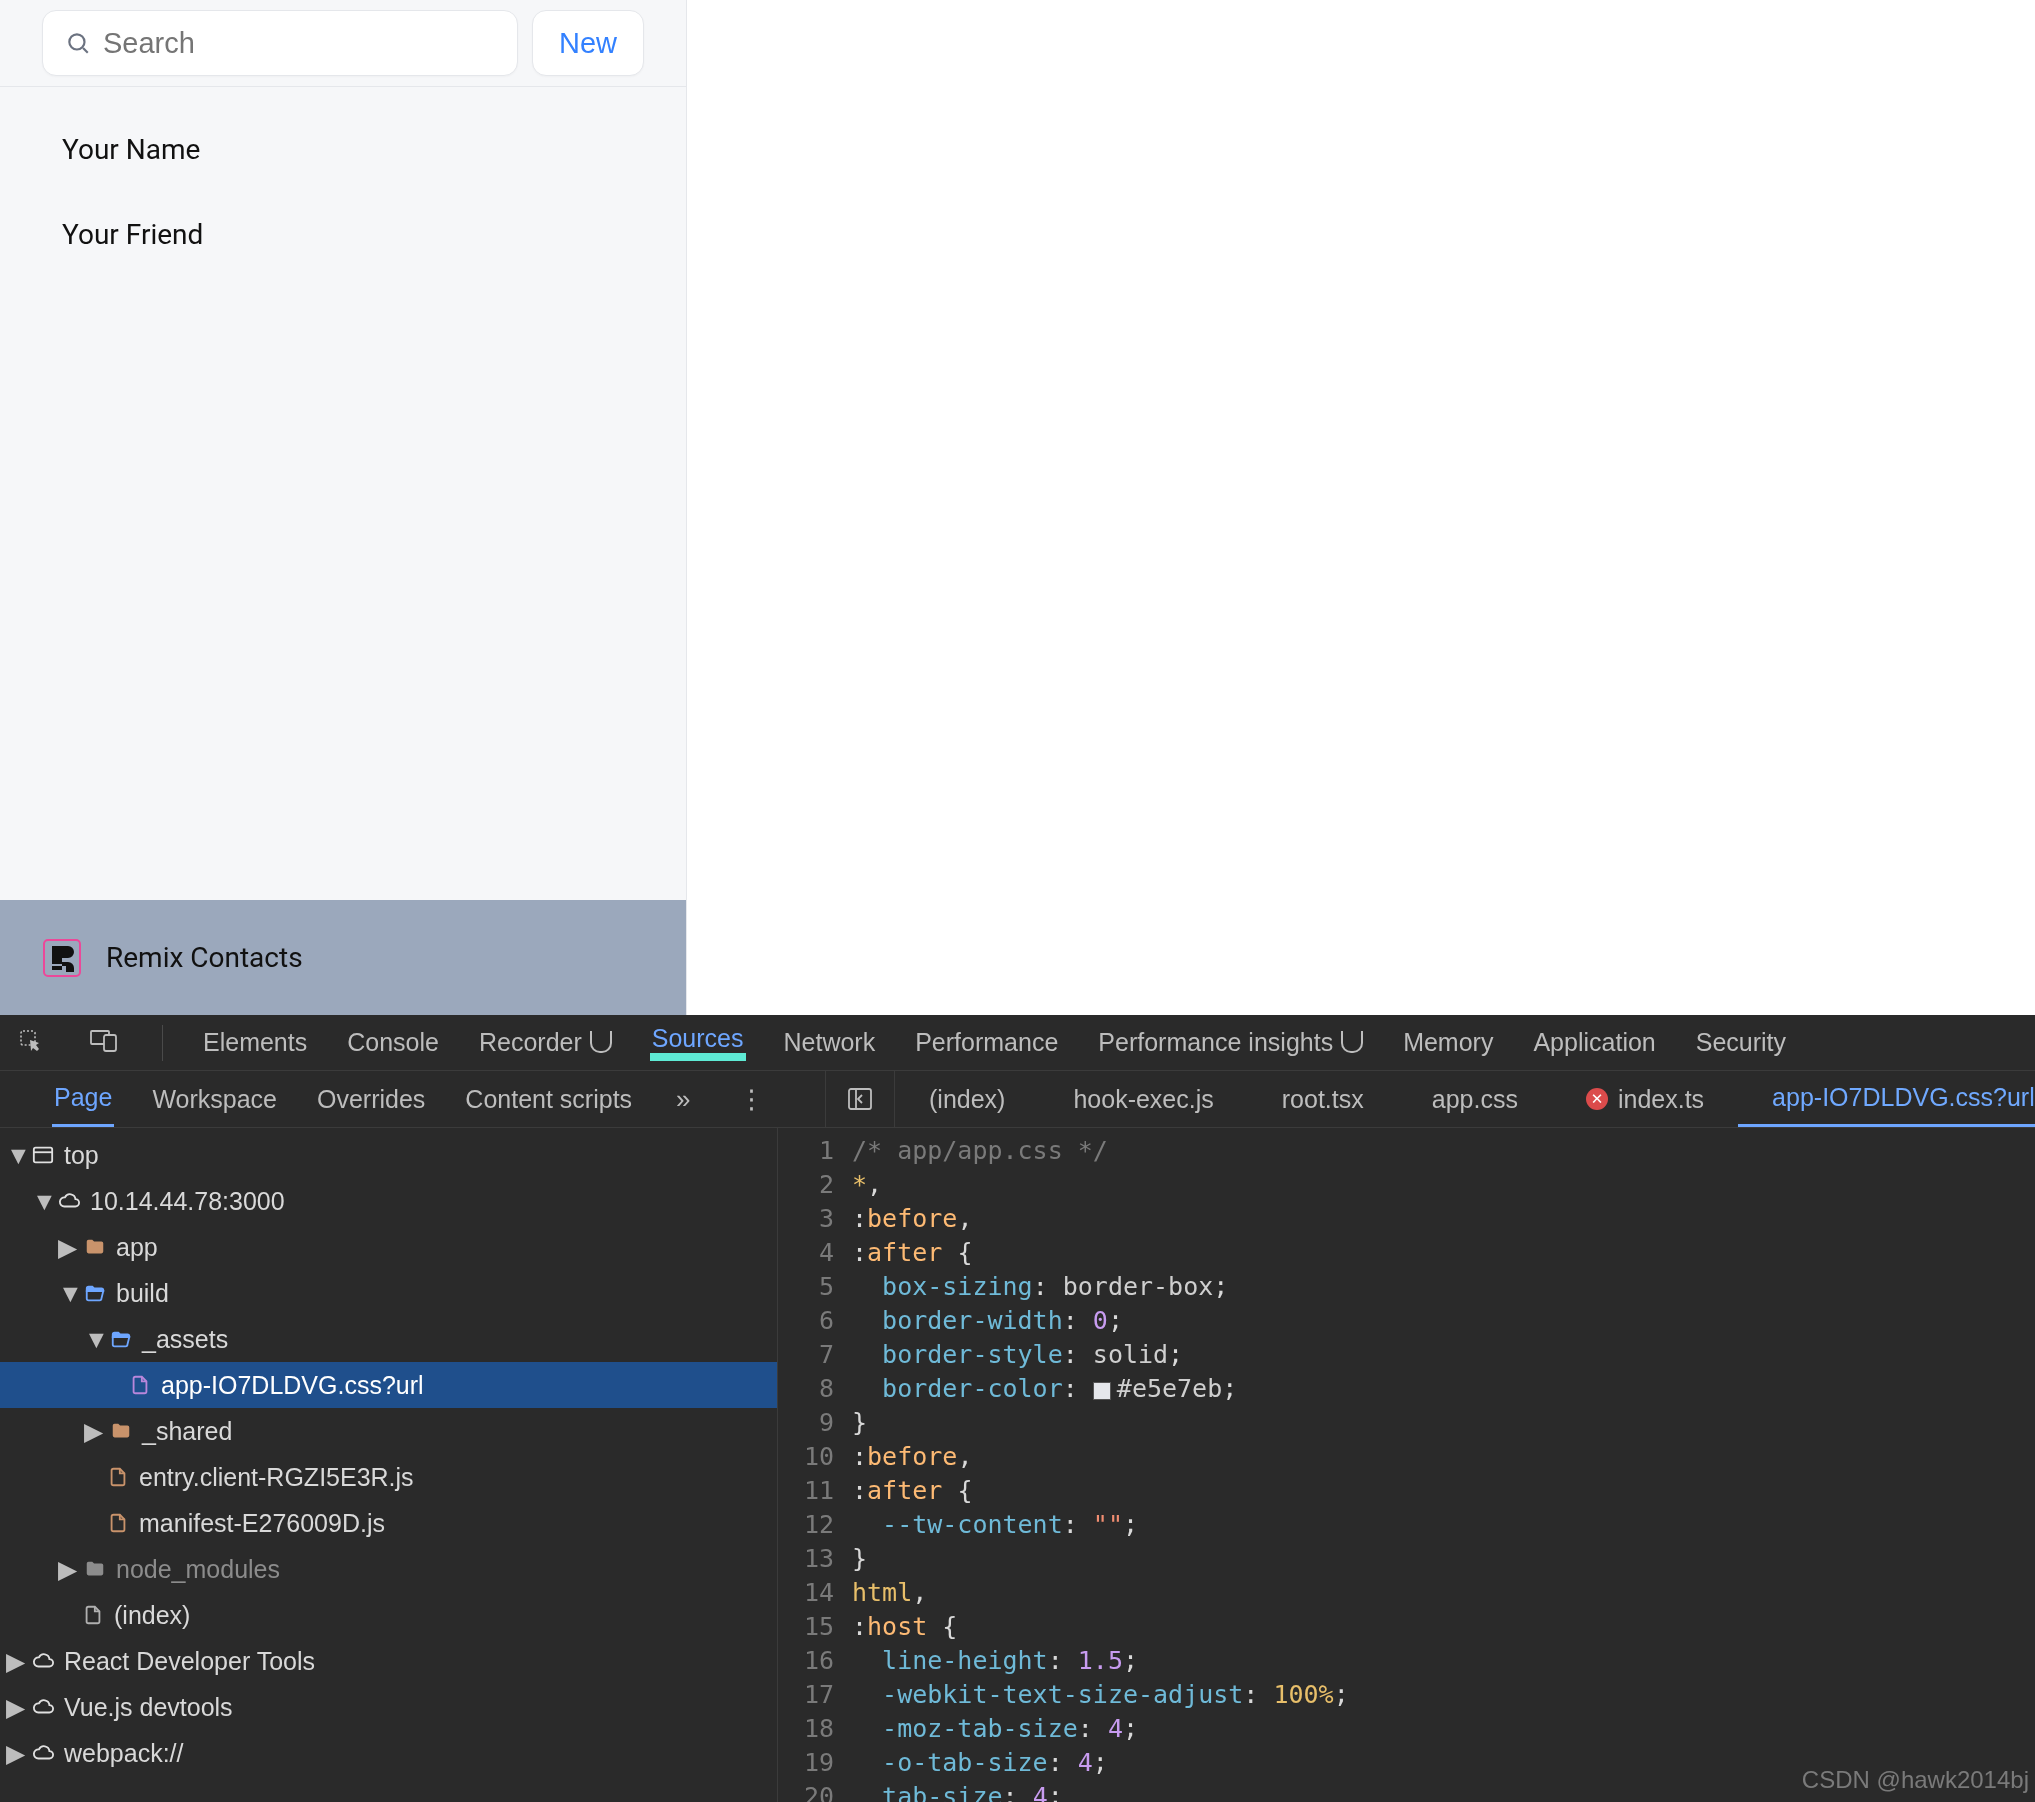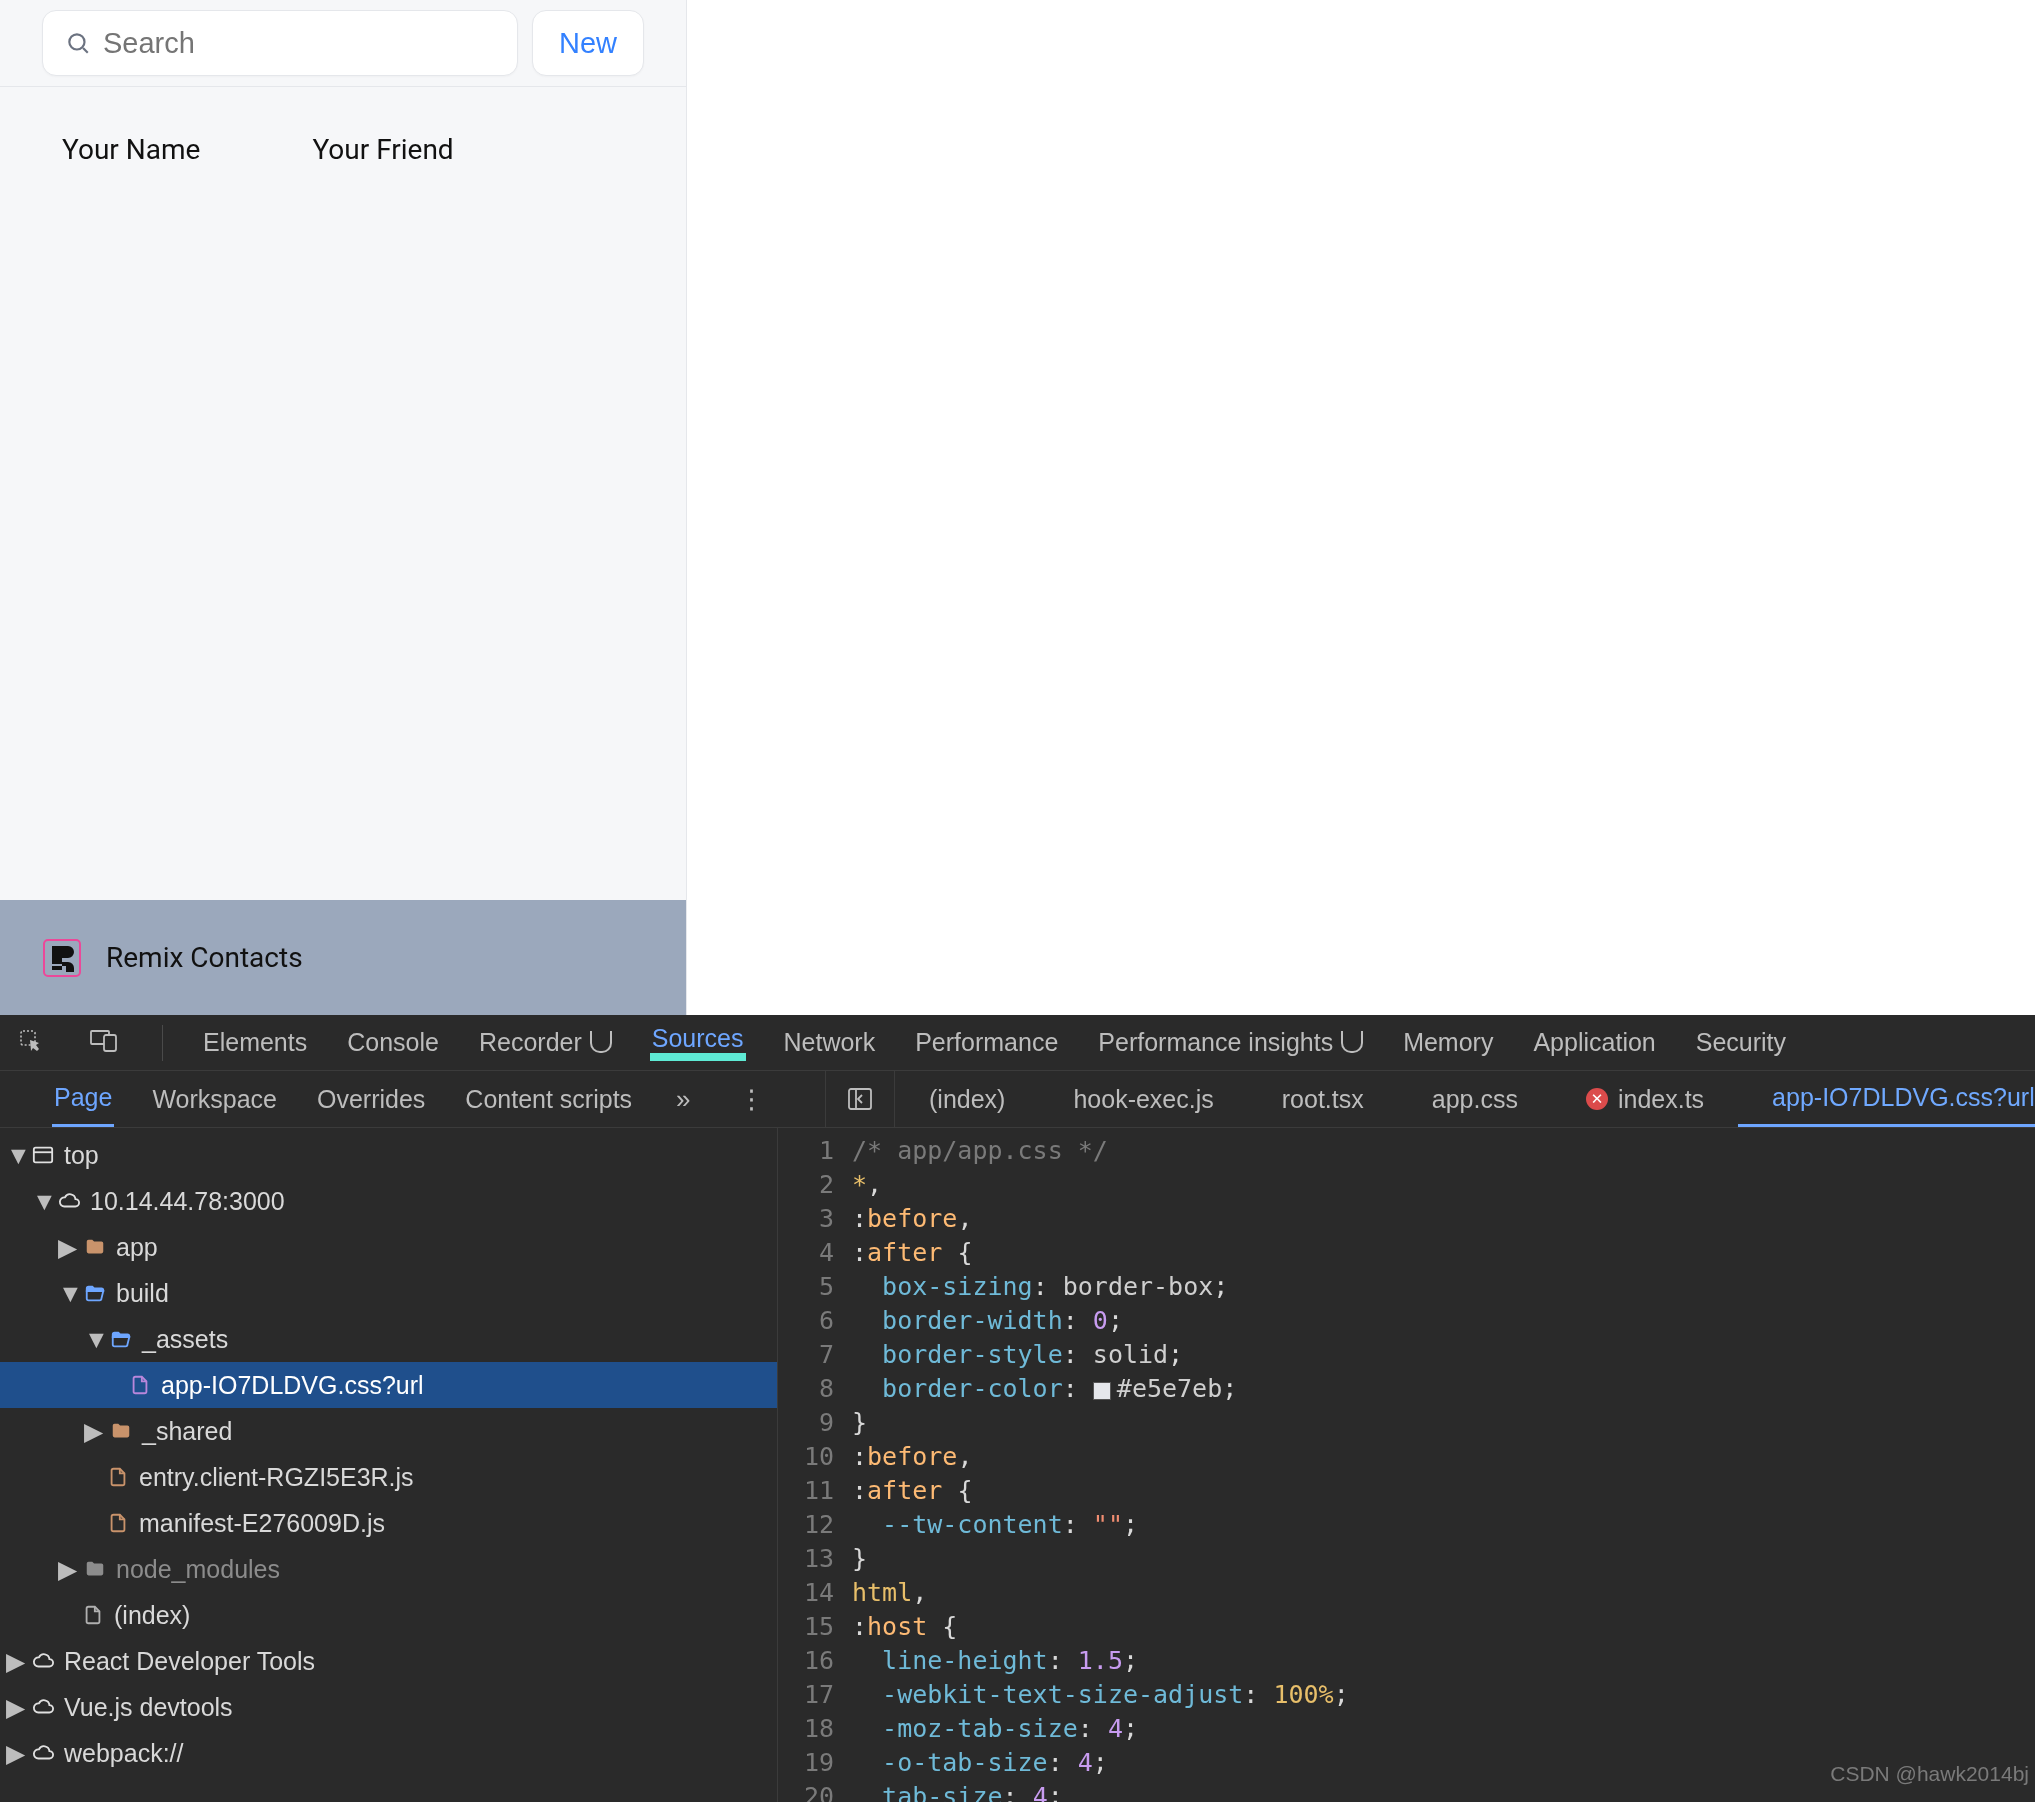--- a/index.html
+++ b/index.html
@@ -7,21 +7,21 @@
   body { width: 2036px; height: 1803px; display: flex; flex-direction: column; overflow: hidden; }
 
   
   .app-area { flex: 0 0 1015px; display: flex; background: #404040; }
   .sidebar  { flex: 0 0 687px; background: #f6f7f9; border-right: 1px solid #e5e7eb; display: flex; flex-direction: column; position: relative; }
   .searchbar{ display: flex; gap: 14px; padding: 10px 42px 10px 42px; border-bottom: 1px solid #e5e7eb; }
   .search   { flex: 1; display: flex; align-items: center; gap: 12px; background: #fff; border: 1px solid #e5e7eb; border-radius: 14px; height: 66px; padding: 0 22px; box-shadow: 0 1px 2px rgba(0,0,0,.03); }
   .search svg { width: 26px; height: 26px; color: #6b7280; flex: none; }
   .search input { flex: 1; border: none; outline: none; font-size: 29px; color: #6b7280; background: transparent; }
   .new-btn  { border: 1px solid #e5e7eb; border-radius: 14px; background: #fff; color: #3381ff; font-size: 29px; padding: 0 26px; cursor: pointer; box-shadow: 0 1px 2px rgba(0,0,0,.03); }
-  .contacts { flex: 1; padding: 42px 28px; display: flex; gap: 44px; }
+  .contacts { flex: 1; padding: 42px 28px; display: flex; flex-direction: column; gap: 44px; }
   .contact  { font-size: 28px; color: #111; padding: 4px 34px; cursor: pointer; }
   .footer   { flex: 0 0 115px; background: #9ba8bc; display: flex; align-items: center; gap: 24px; padding: 0 42px; }
   .footer-logo { width: 40px; height: 40px; }
   .footer span { font-size: 28px; color: #111; }
   .main     { flex: 1; background: #fff; }
 
   
   .devtools { flex: 1; background: #2a2a2a; color: #d9d9d9; font-family: -apple-system, BlinkMacSystemFont, sans-serif; font-size: 25px; display: flex; flex-direction: column; overflow: hidden; }
   .dt-tabs  { flex: 0 0 56px; display: flex; align-items: center; gap: 36px; padding: 0 12px; border-bottom: 1px solid #3b3b3b; }
   .dt-tabs .icon { padding: 4px 6px; color: #bdbdbd; }
@@ -62,21 +62,21 @@
   .c-comment{ color:#7a7a7a;}
   .c-punct  { color:#d9d9d9;}
   .c-sel    { color:#fdba74;}
   .c-prop   { color:#6fbad8;}
   .c-val    { color:#cfcfcf;}
   .c-num    { color:#c89cf0;}
   .c-str    { color:#f08d71;}
   .c-kw     { color:#e8bf6a;}
   .swatch   { display:inline-block; width:18px; height:18px; background:#e5e7eb; border:1px solid #555; vertical-align:-3px; margin-right:6px;}
 
-  .watermark{ position:absolute; right:6px; bottom:16px; font-size:21px; color:#7a7a7a; font-family:-apple-system,sans-serif;}
+  .watermark{ position:absolute; right:6px; bottom:8px; font-size:24px; color:#7a7a7a; font-family:-apple-system,sans-serif;}
 </style>
 </head>
 <body>
 
 <div class="app-area">
   <aside class="sidebar">
     <div class="searchbar">
       <label class="search">
         <svg viewBox="0 0 24 24" fill="none" stroke="currentColor" stroke-width="2">
             <circle cx="11" cy="11" r="7"></circle>

